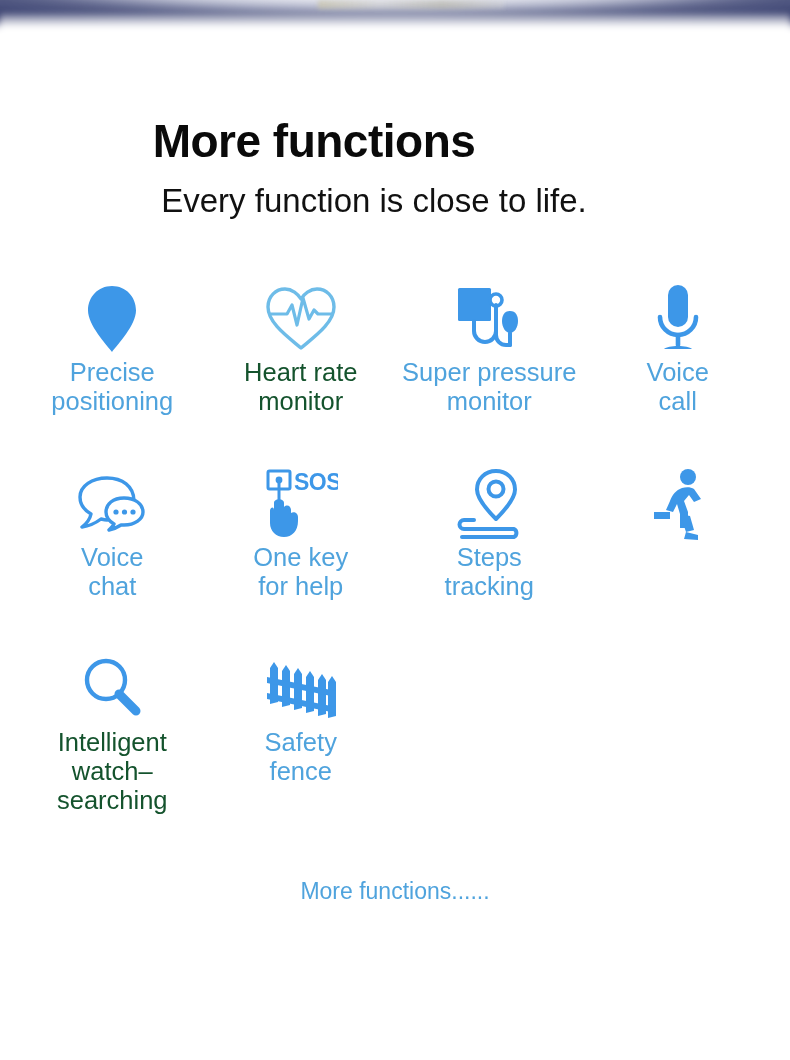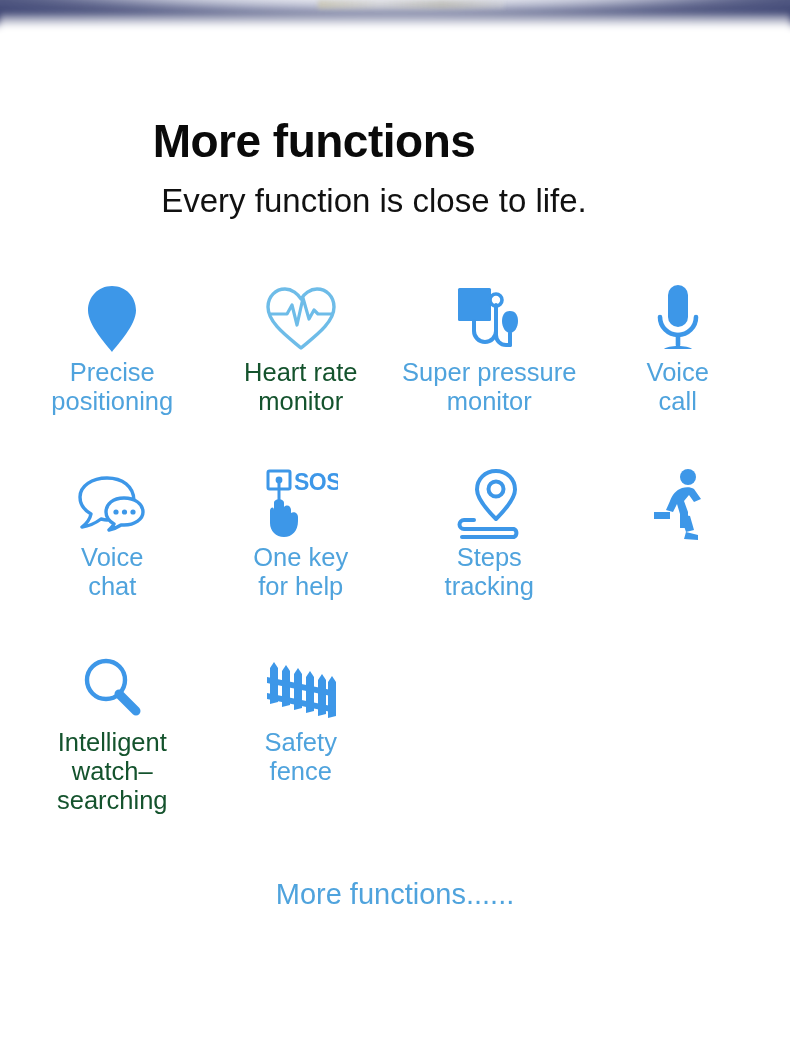--- a/index.html
+++ b/index.html
@@ -122,21 +122,21 @@
     width: 754px;
     display: grid;
     grid-template-columns: repeat(4, 1fr);
   }
   .more-text {
     grid-column: 2 / span 2;
     display: flex;
     align-items: flex-start;
     justify-content: center;
     padding-top: 42px;
-    font-size: 29px;
+    font-size: 23px;
     color: #4fa3dd;
     white-space: nowrap;
   }
   .spacer-cell { }
 
   svg { display: block; }
 </style>
 </head>
 <body>
 

